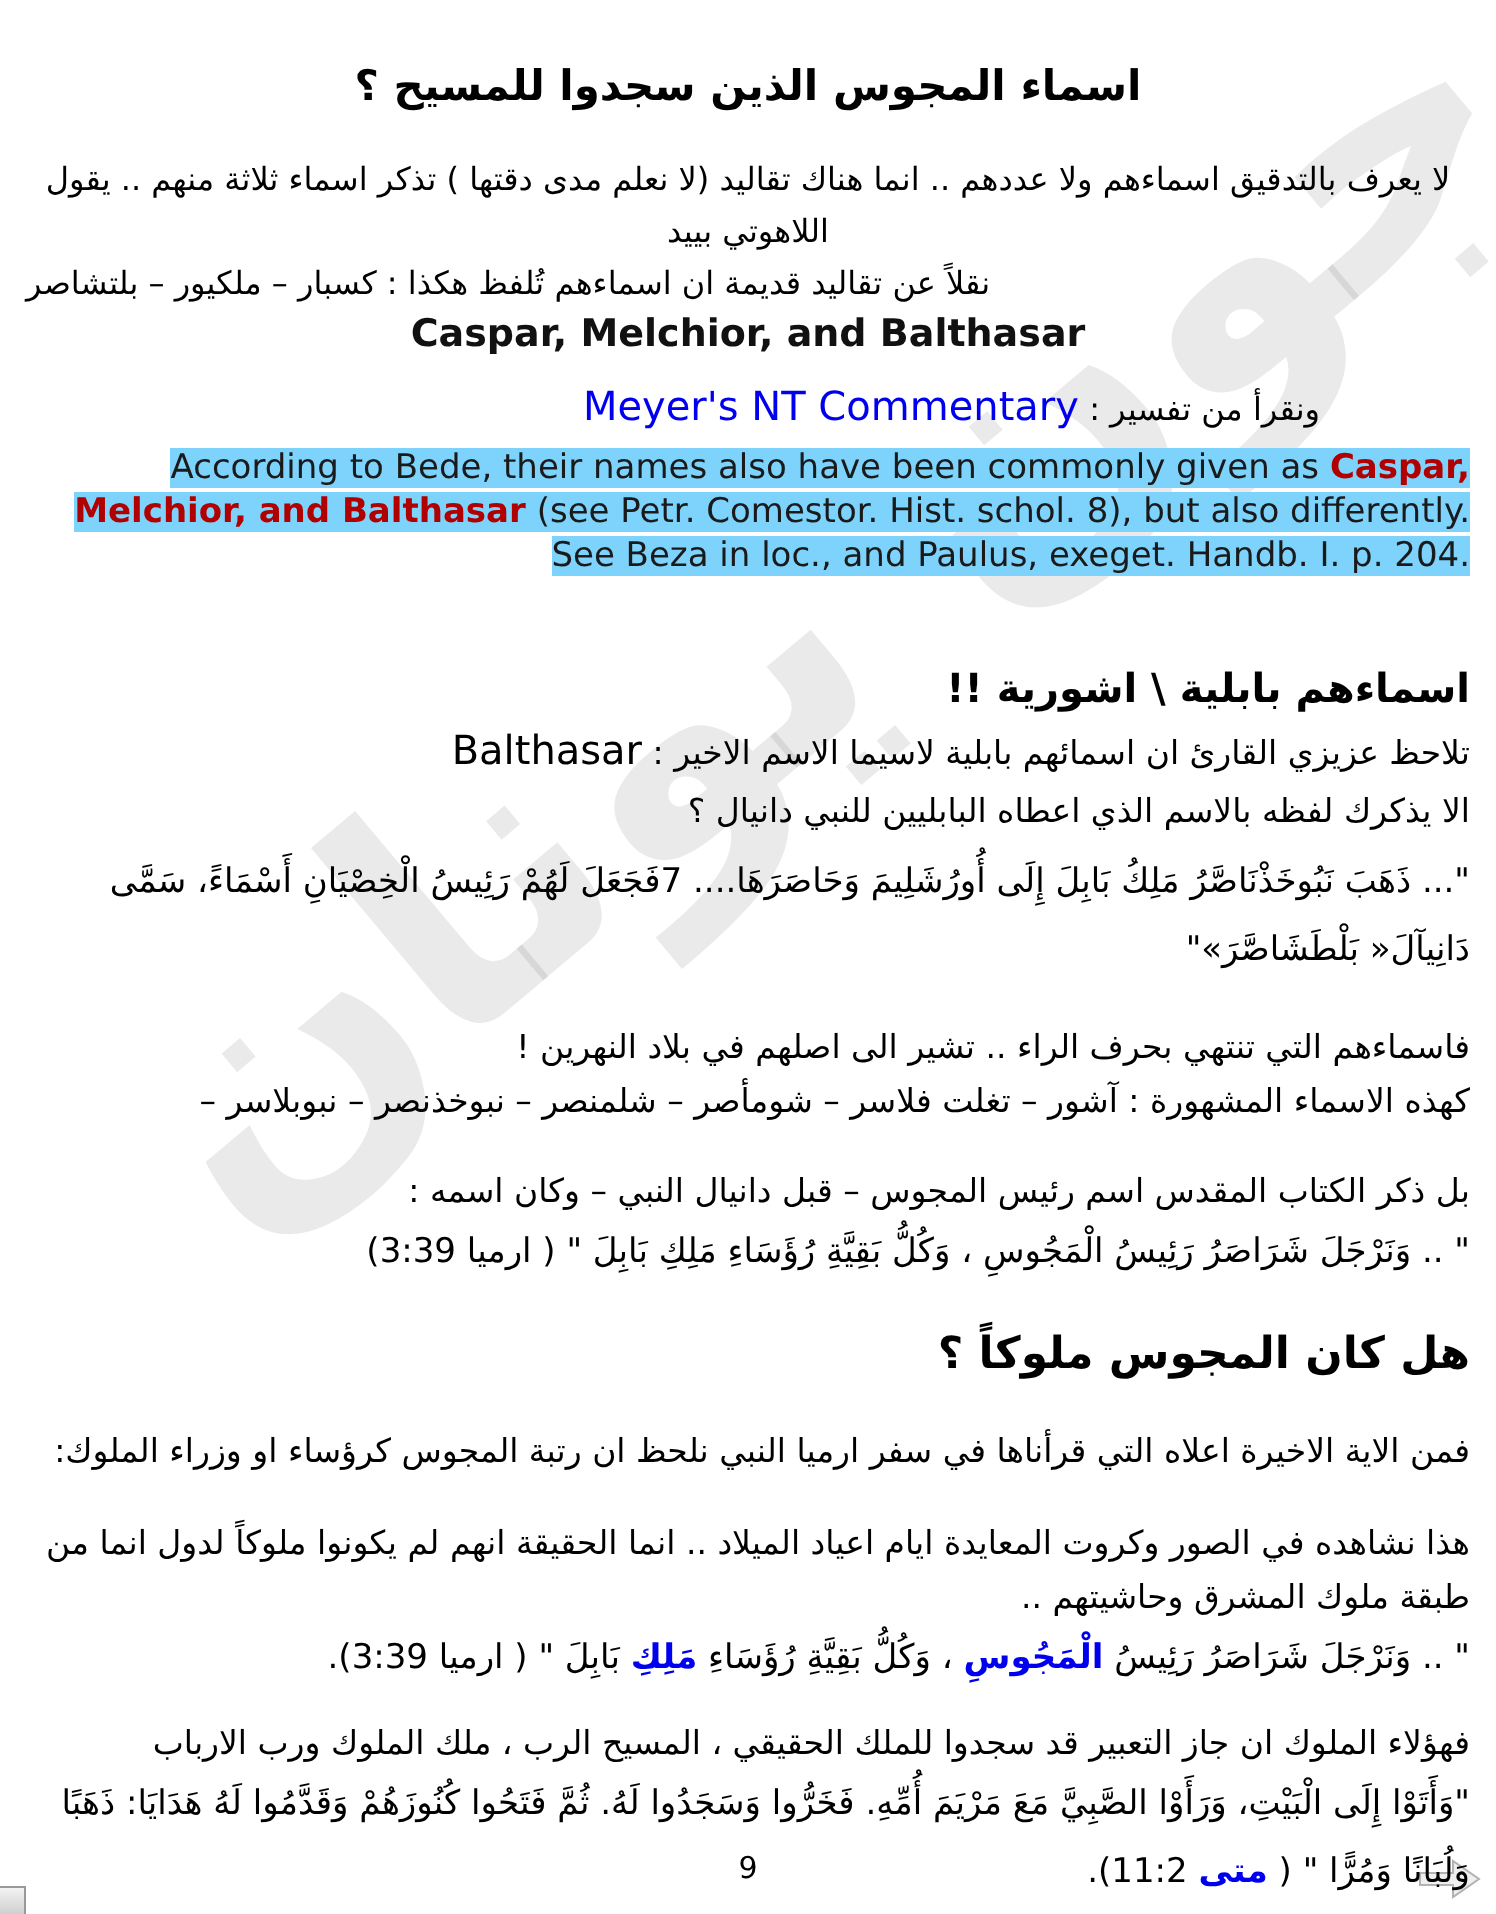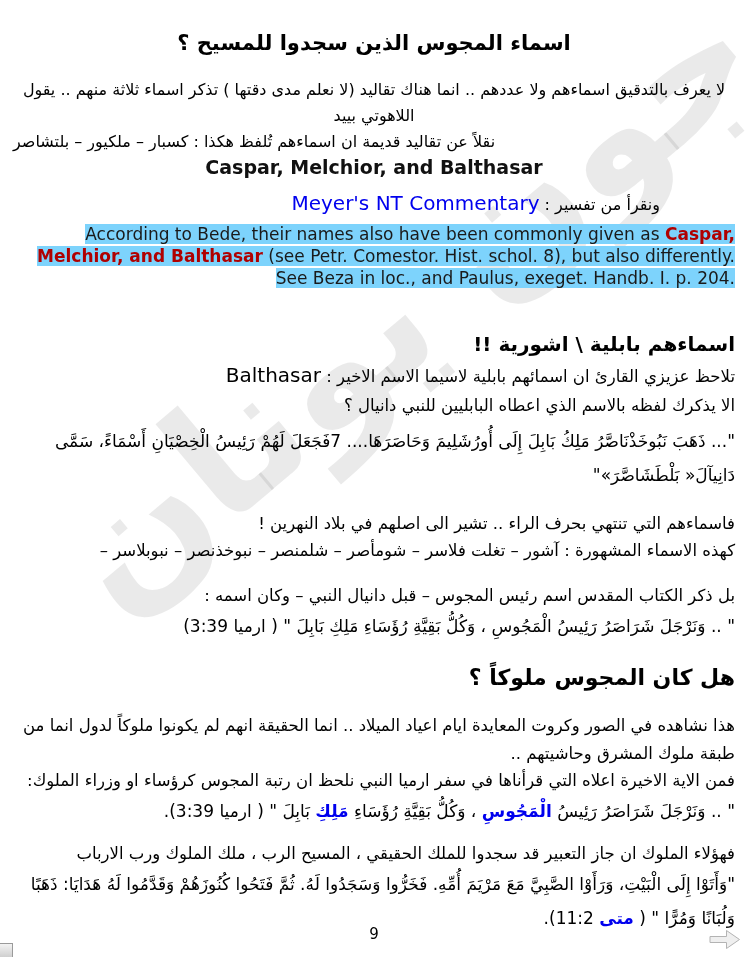--- a/index.html
+++ b/index.html
@@ -73,22 +73,22 @@
       <div class="body-line">كهذه الاسماء المشهورة : آشور – تغلت فلاسر – شومأصر – شلمنصر – نبوخذنصر – نبوبلاسر –</div>
     </div>
 
     <div class="para">
       <div class="body-line">بل ذكر الكتاب المقدس اسم رئيس المجوس – قبل دانيال النبي – وكان اسمه :</div>
       <div class="scripture">" .. وَنَرْجَلَ شَرَاصَرُ رَئِيسُ الْمَجُوسِ ،  وَكُلُّ بَقِيَّةِ رُؤَسَاءِ مَلِكِ بَابِلَ " ( ارميا 3:39)</div>
     </div>
 
     <h2 class="heading2">هل كان المجوس ملوكاً ؟</h2>
 
+    <div class="body-line">فمن الاية الاخيرة اعلاه التي قرأناها في سفر ارميا النبي نلحظ ان رتبة المجوس كرؤساء او وزراء الملوك:</div>
     <div class="body-line para">هذا نشاهده في الصور وكروت المعايدة ايام اعياد الميلاد .. انما الحقيقة انهم لم يكونوا ملوكاً لدول انما من طبقة ملوك المشرق وحاشيتهم ..</div>
-    <div class="body-line">فمن الاية الاخيرة اعلاه التي قرأناها في سفر ارميا النبي نلحظ ان رتبة المجوس كرؤساء او وزراء الملوك:</div>
 
     <div class="scripture"><span>" .. وَنَرْجَلَ شَرَاصَرُ رَئِيسُ </span><span class="blue">الْمَجُوسِ</span><span> ،  وَكُلُّ بَقِيَّةِ رُؤَسَاءِ </span><span class="blue">مَلِكِ</span><span> بَابِلَ " ( ارميا 3:39).</span></div>
 
     <div class="body-line" style="margin-top:12px;">فهؤلاء الملوك ان جاز التعبير قد سجدوا للملك الحقيقي ، المسيح الرب ، ملك الملوك ورب الارباب</div>
 
     <div class="scripture"><span>"وَأَتَوْا إِلَى الْبَيْتِ، وَرَأَوْا الصَّبِيَّ مَعَ مَرْيَمَ أُمِّهِ. فَخَرُّوا وَسَجَدُوا لَهُ. ثُمَّ فَتَحُوا كُنُوزَهُمْ وَقَدَّمُوا لَهُ هَدَايَا: ذَهَبًا وَلُبَانًا وَمُرًّا " ( </span><span class="blue">متى</span><span> 11:2).</span></div>
 
   </div>
 
   <div class="page-number">9</div>

